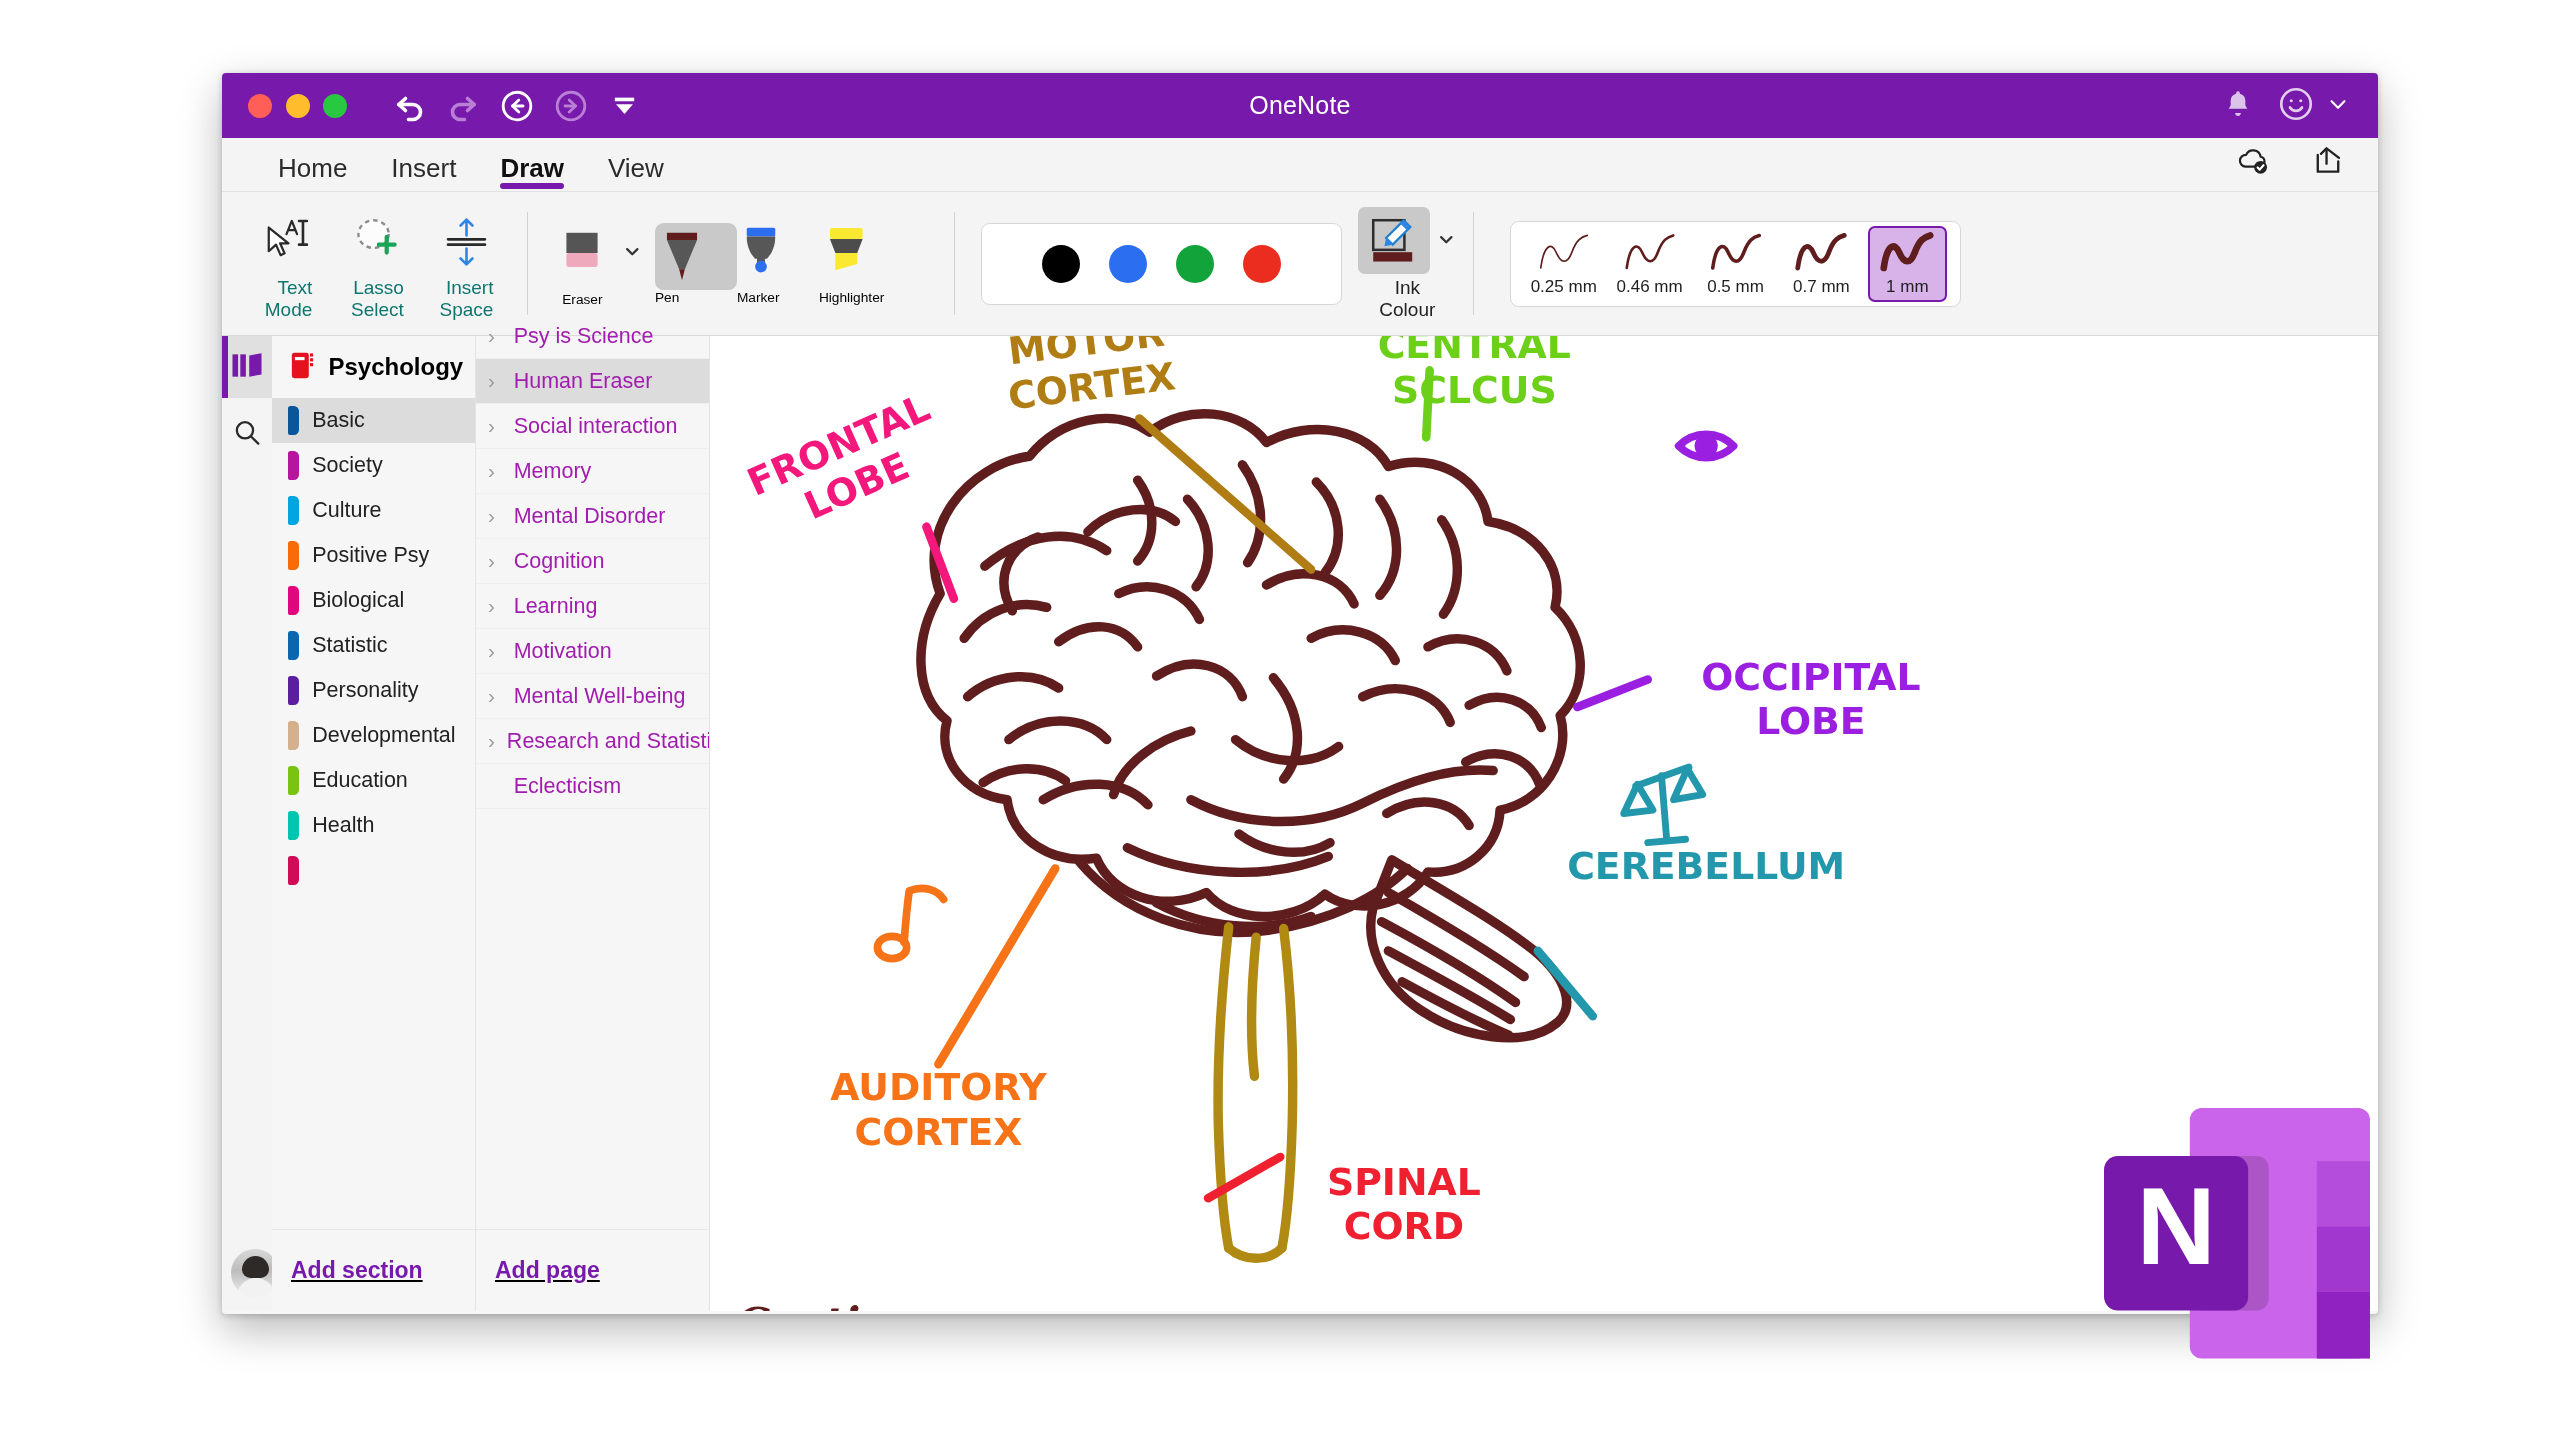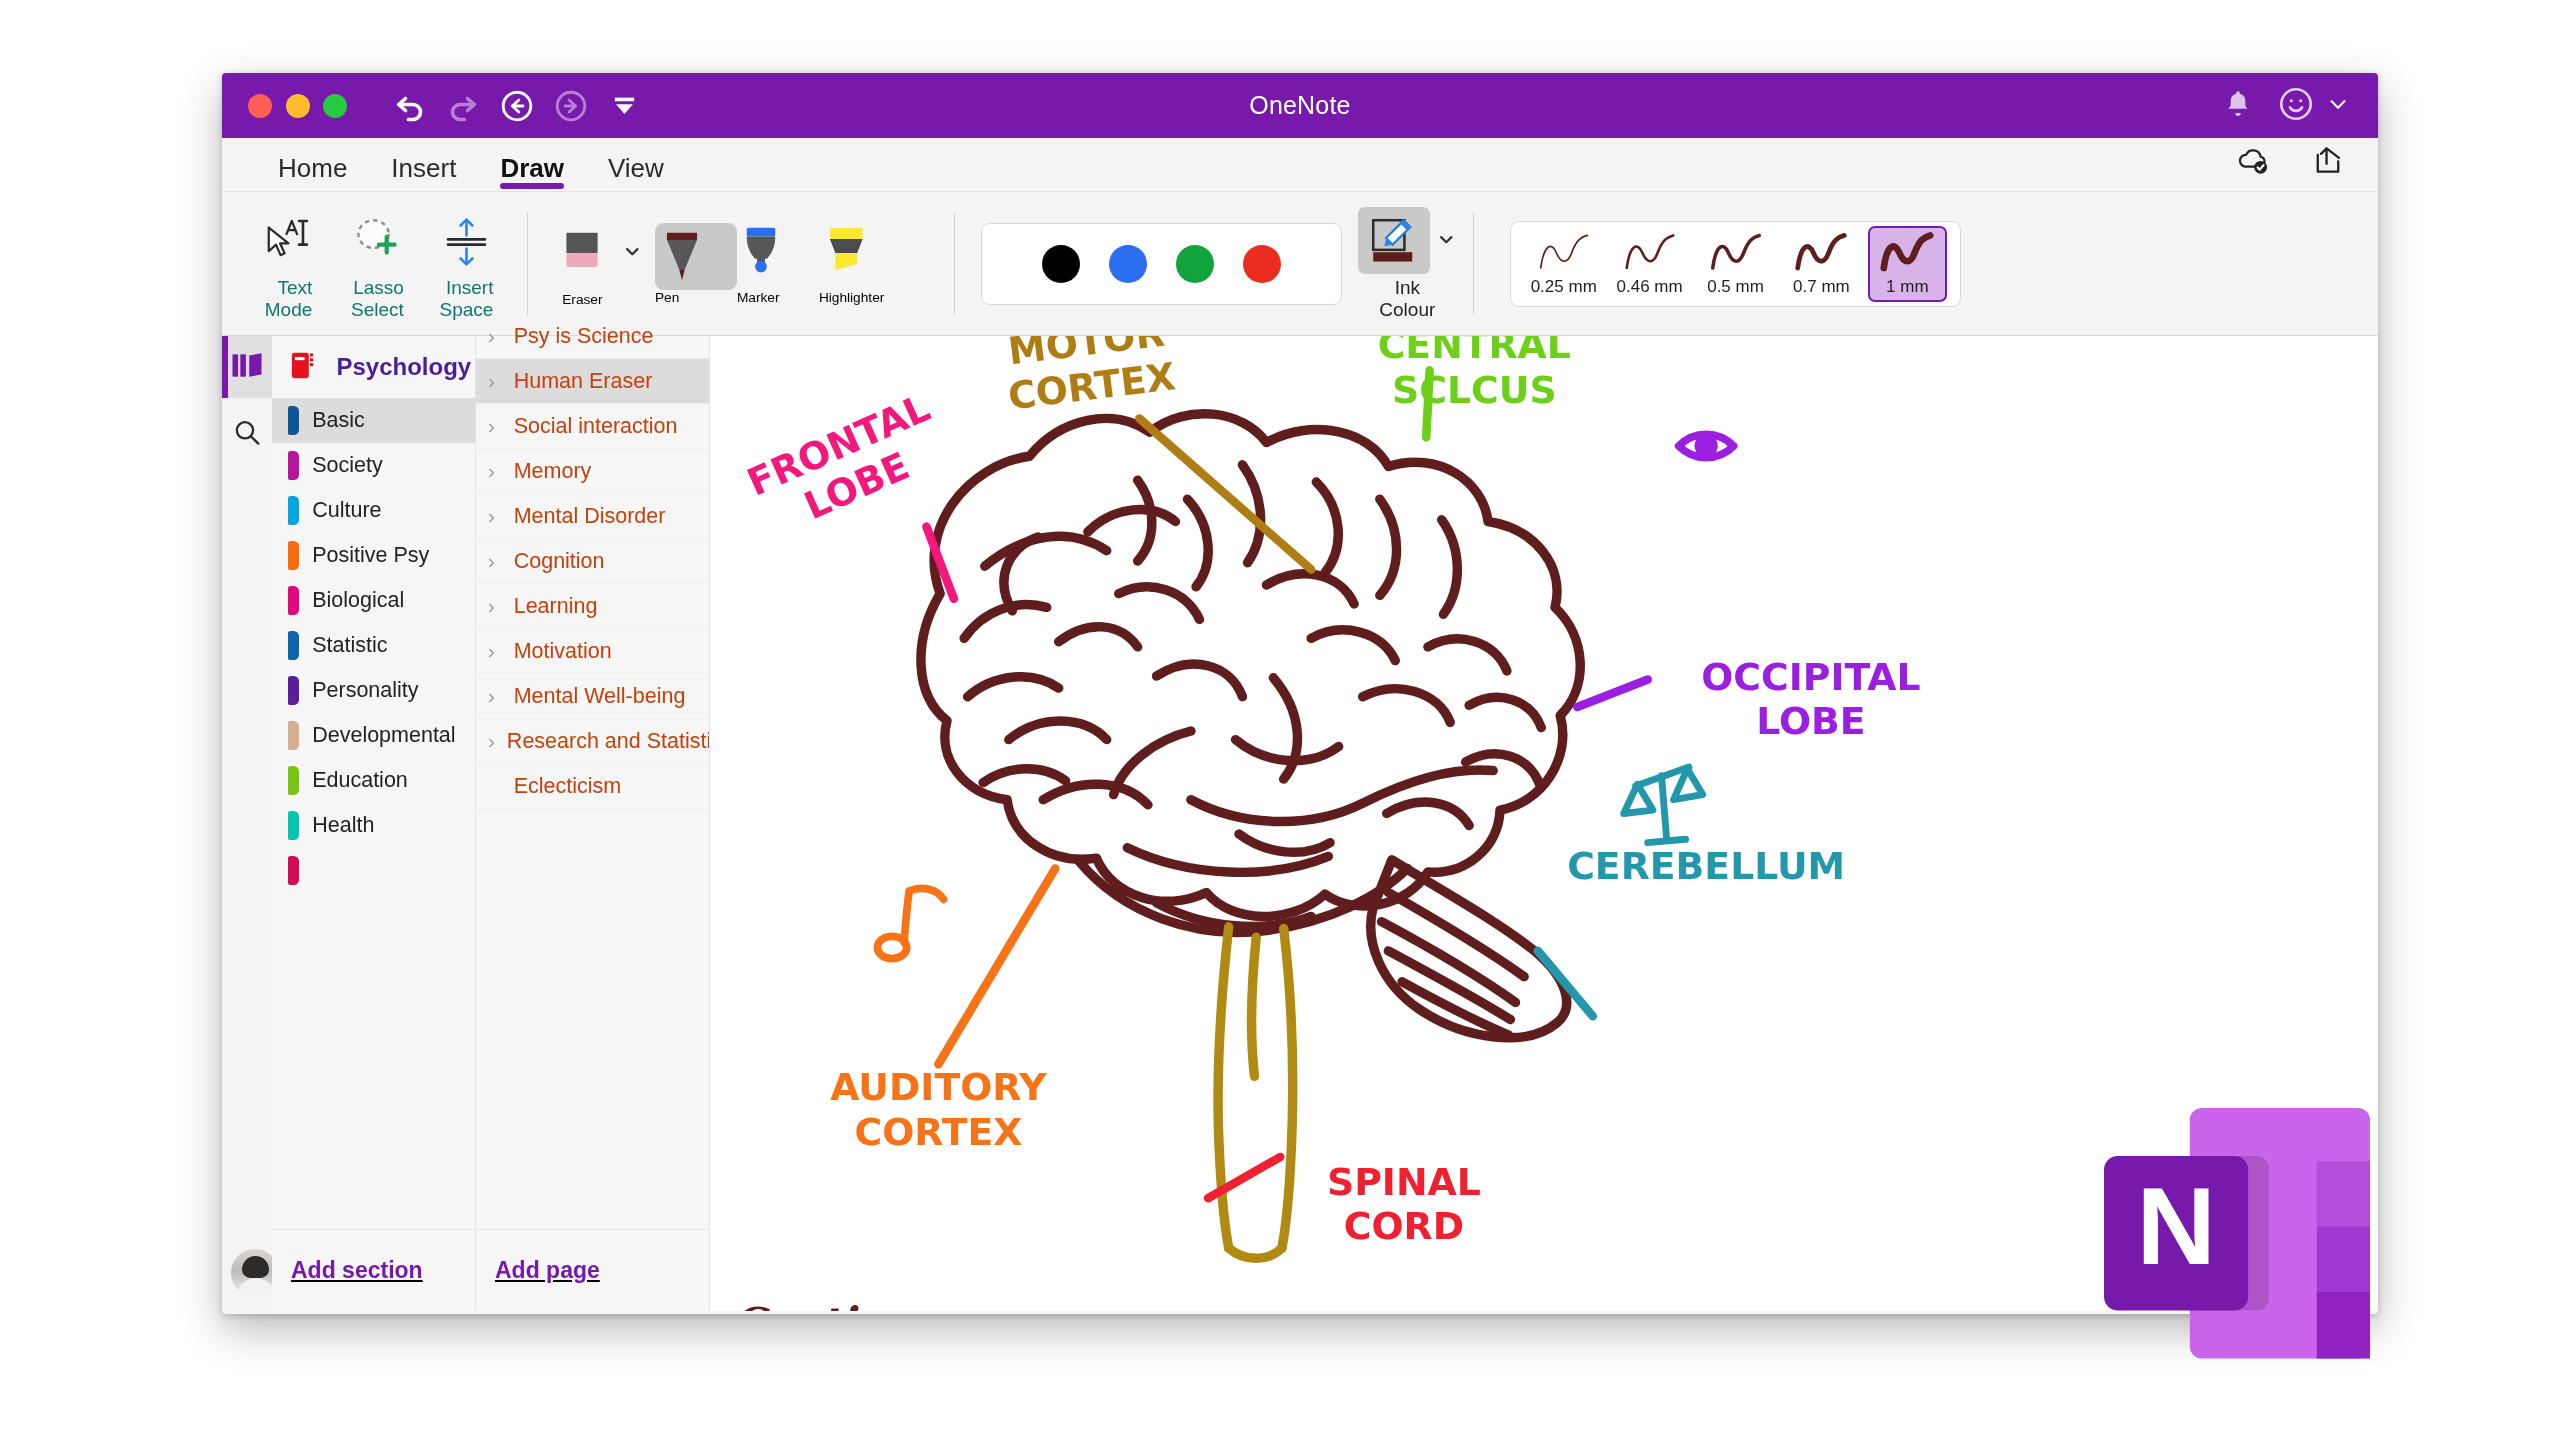--- a/index.html
+++ b/index.html
@@ -138,39 +138,39 @@
     content:""; position:absolute; left:5.2px; bottom:0; width:38px; height:19px;
     border-radius: 19px 19px 0 0; background:#f2f2f2;
   }
 
   
   .sections { width: 204px; background:#f6f6f6; border-right:0.9px solid #e3e3e3; position:relative; }
   .nb-header {
     height: 62px; display:flex; align-items:center; gap: 12px; padding-left: 17px;
     background:#f6f6f6;
   }
-  .nb-title { font-size: 24px; font-weight:bold; color:#4c1d95;margin-left:8px; }
+  .nb-title { font-size: 24px; font-weight:bold; color:#000000; }
   .nb-list { position:absolute; top:62px; bottom: 82px; left:0; right:0; overflow:hidden; }
   .sec {
     height: 45px; display:flex; align-items:center; gap: 13.7px; padding-left: 15.5px; cursor:pointer;
   }
   .sec.active { background:#dcdcdc; }
   .sec .tab { width: 11px; height: 29px; border-radius: 2.6px 5.2px 5.2px 2.6px; flex: 0 0 auto; }
   .sec .nm { font-size: 21.5px; color:#222; white-space:nowrap; }
 
   
   .pages { width: 234px; background:#f6f6f6; border-right:0.9px solid #e3e3e3; position:relative; }
   .pages-list { position:absolute; top:0; bottom: 82px; left:0; right:0; overflow:hidden; }
   .pg {
     height: 45px; display:flex; align-items:center; gap: 12px; padding-left: 12px; cursor:pointer;
     border-bottom: 0.9px solid #efefef;
   }
   .pg.active { background:#dcdcdc; }
   .pg .chev { font-size: 20.6px; color:#9a9a9a; width: 13.7px; }
-  .pg .nm { font-size: 21.5px; color:#c2410c; white-space:nowrap; }
+  .pg .nm { font-size: 21.5px; color:#a21caf; white-space:nowrap; }
   .pg.noarrow .chev { visibility:hidden; }
 
   
   .footer {
     position:absolute; bottom:0; left:0; right:0; height: 82px; background:#f6f6f6;
     display:flex; align-items:center; padding-left: 19px; border-top: 0.9px solid #e8e8e8; text-decoration: underline;
   }
   .footer .lnk { font-size: 23px; font-weight:bold; color:#7719aa; cursor:pointer; }
 
   

